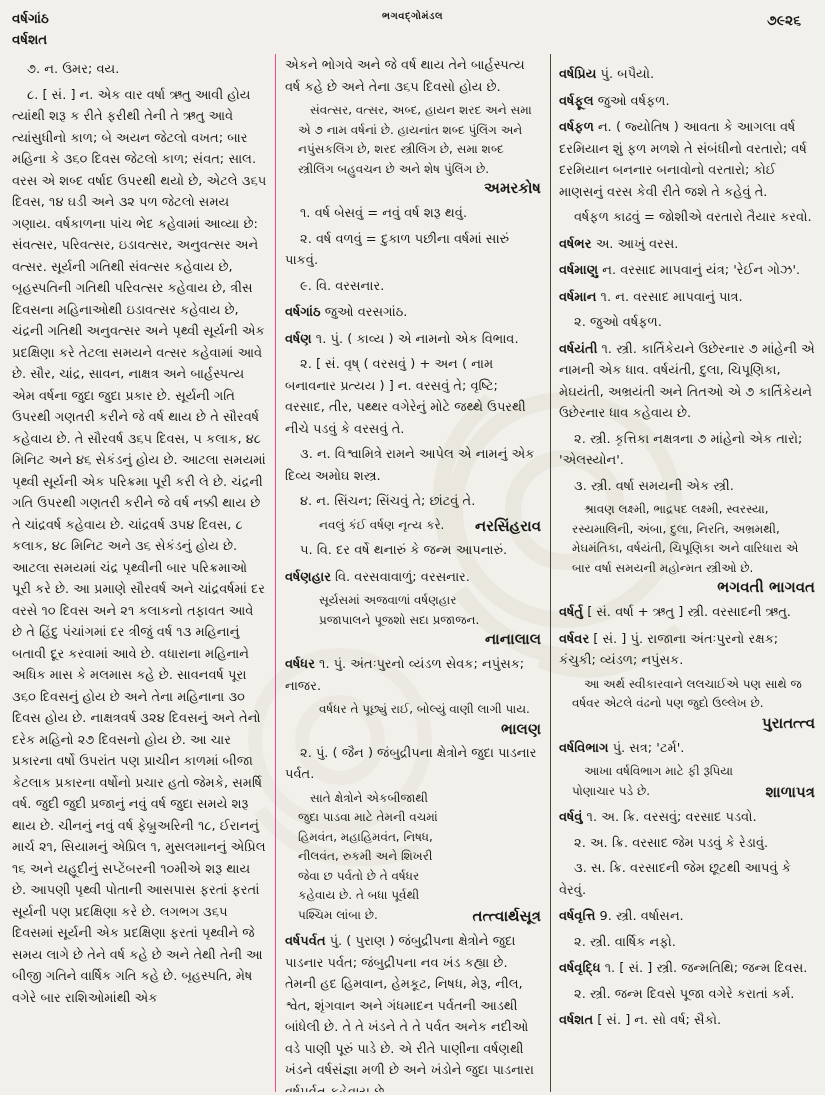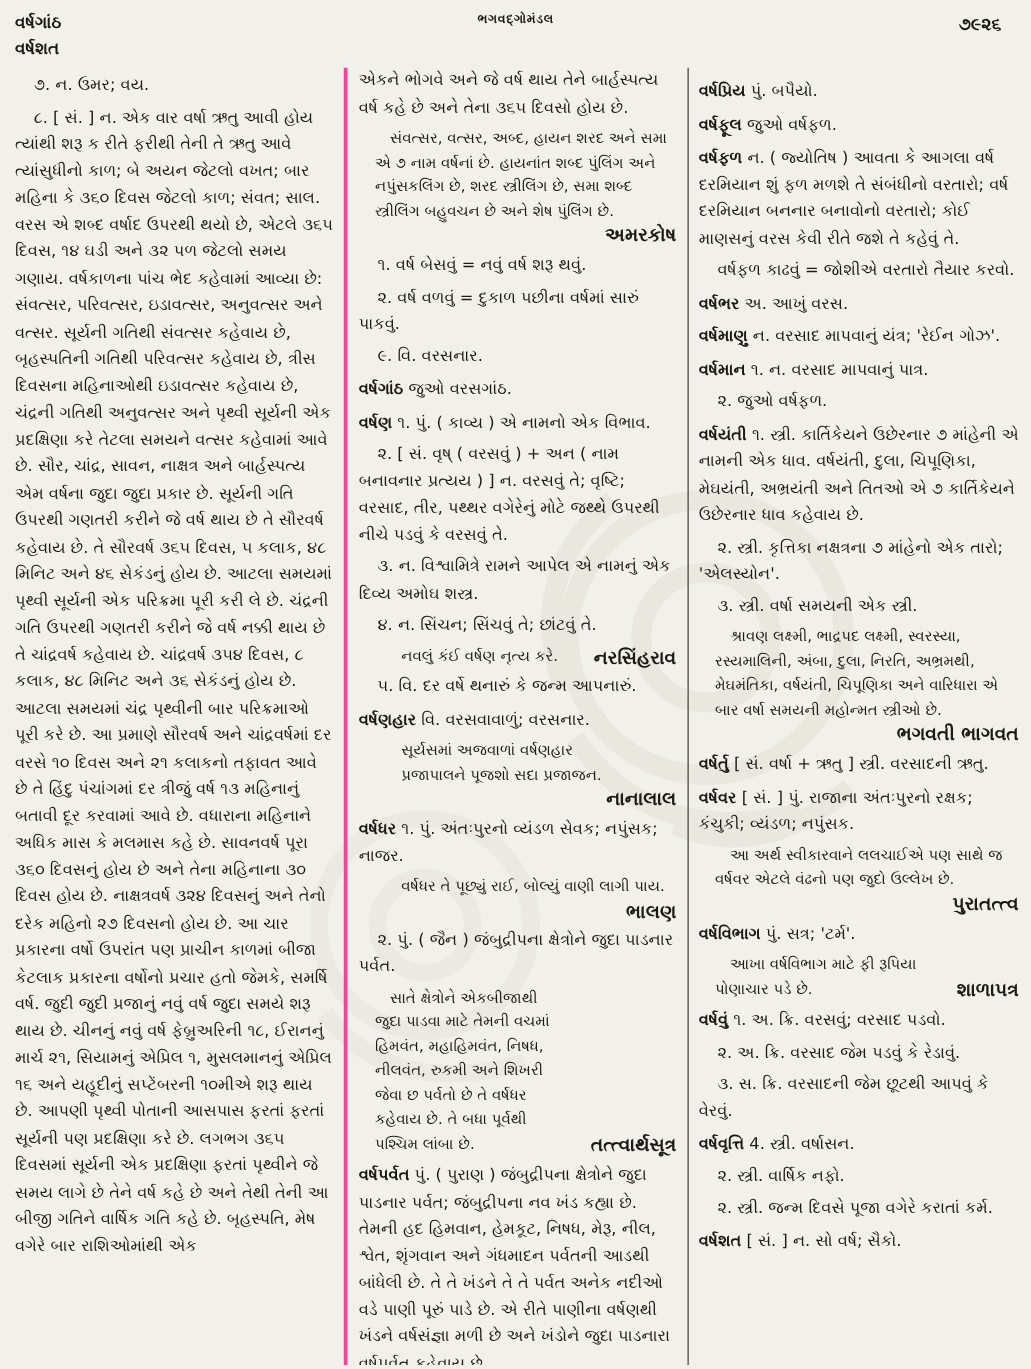--- a/index.html
+++ b/index.html
@@ -13,21 +13,21 @@
 
   
   .header{position:relative;height:48px;}
   .guide-words{position:absolute;left:2px;top:2px;line-height:21px;font-weight:bold;font-size:13.5px;}
   .page-title{position:absolute;left:0;right:0;top:4px;text-align:center;font-weight:bold;font-size:10px;letter-spacing:.5px;}
   .page-number{position:absolute;right:14px;top:6px;font-size:14px;font-weight:bold;}
 
   
   .columns{position:relative;display:flex;align-items:stretch;height:1038px;overflow:hidden;}
   .col{box-sizing:border-box;width:265px;padding:4px 8px 0 2px;font-size:13px;line-height:21.5px;}
-  .col-mid{width:276px;border-left:3px solid #ec4899;border-right:1px solid #4a453d;padding:0 9px;}
+  .col-mid{width:276px;border-left:1px solid #ec4899;border-right:1px solid #4a453d;padding:0 9px;}
   .col-right{width:264px;padding-left:8px;padding-right:0;}
 
   .block{margin:0 0 4px 0;}
   .cont{text-indent:0;}
   .sense{text-indent:15px;}
   .idiom{text-indent:15px;}
   .headword-entry{text-indent:0;margin-top:5px;}
   .head{font-weight:bold;}
   .note{margin-left:13px;font-size:12px;line-height:19.5px;text-indent:12px;margin-top:3px;margin-bottom:5px;}
   .quote{margin-left:34px;font-size:12px;line-height:19.5px;white-space:pre-line;margin-top:2px;margin-bottom:4px;}
@@ -118,20 +118,21 @@
         <div class="block headword-entry"><span class="head">વર્ષવર</span> <span class="btext">[ સં. ] પું. રાજાના અંતઃપુરનો રક્ષક; કંચુકી; વ્યંડળ; નપુંસક.</span></div>
         <div class="block note"><span class="btext">આ અર્થ સ્વીકારવાને લલચાઈએ પણ સાથે જ વર્ષવર એટલે વંઢનો પણ જુદો ઉલ્લેખ છે.</span><span class="cite">પુરાતત્ત્વ</span></div>
         <div class="block headword-entry"><span class="head">વર્ષવિભાગ</span> <span class="btext">પું. સત્ર; 'ટર્મ'.</span></div>
         <div class="block note cite-inline">
           <span class="btext">આખા વર્ષવિભાગ માટે ફી રૂપિયા પોણાચાર પડે છે.</span>
           <span class="cite">શાળાપત્ર</span>
         </div>
         <div class="block headword-entry"><span class="head">વર્ષવું</span> <span class="btext">૧. અ. ક્રિ. વરસવું; વરસાદ પડવો.</span></div>
         <div class="block sense"><span class="btext">૨. અ. ક્રિ. વરસાદ જેમ પડવું કે રેડાવું.</span></div>
         <div class="block sense"><span class="btext">૩. સ. ક્રિ. વરસાદની જેમ છૂટથી આપવું કે વેરવું.</span></div>
-        <div class="block headword-entry"><span class="head">વર્ષવૃત્તિ</span> <span class="btext">4. સ્ત્રી. વર્ષાસન.</span></div>
+        <div class="block headword-entry"><span class="head">વર્ષવૃત્તિ</span> <span class="btext">9. સ્ત્રી. વર્ષાસન.</span></div>
         <div class="block sense"><span class="btext">૨. સ્ત્રી. વાર્ષિક નફો.</span></div>
+        <div class="block headword-entry"><span class="head">વર્ષવૃદ્ધિ</span> <span class="btext">૧. [ સં. ] સ્ત્રી. જન્મતિથિ; જન્મ દિવસ.</span></div>
         <div class="block sense"><span class="btext">૨. સ્ત્રી. જન્મ દિવસે પૂજા વગેરે કરાતાં કર્મ.</span></div>
         <div class="block headword-entry"><span class="head">વર્ષશત</span> <span class="btext">[ સં. ] ન. સો વર્ષ; સૈકો.</span></div>
       </div>
   </div>
 
 </div>
 
 </body></html>

